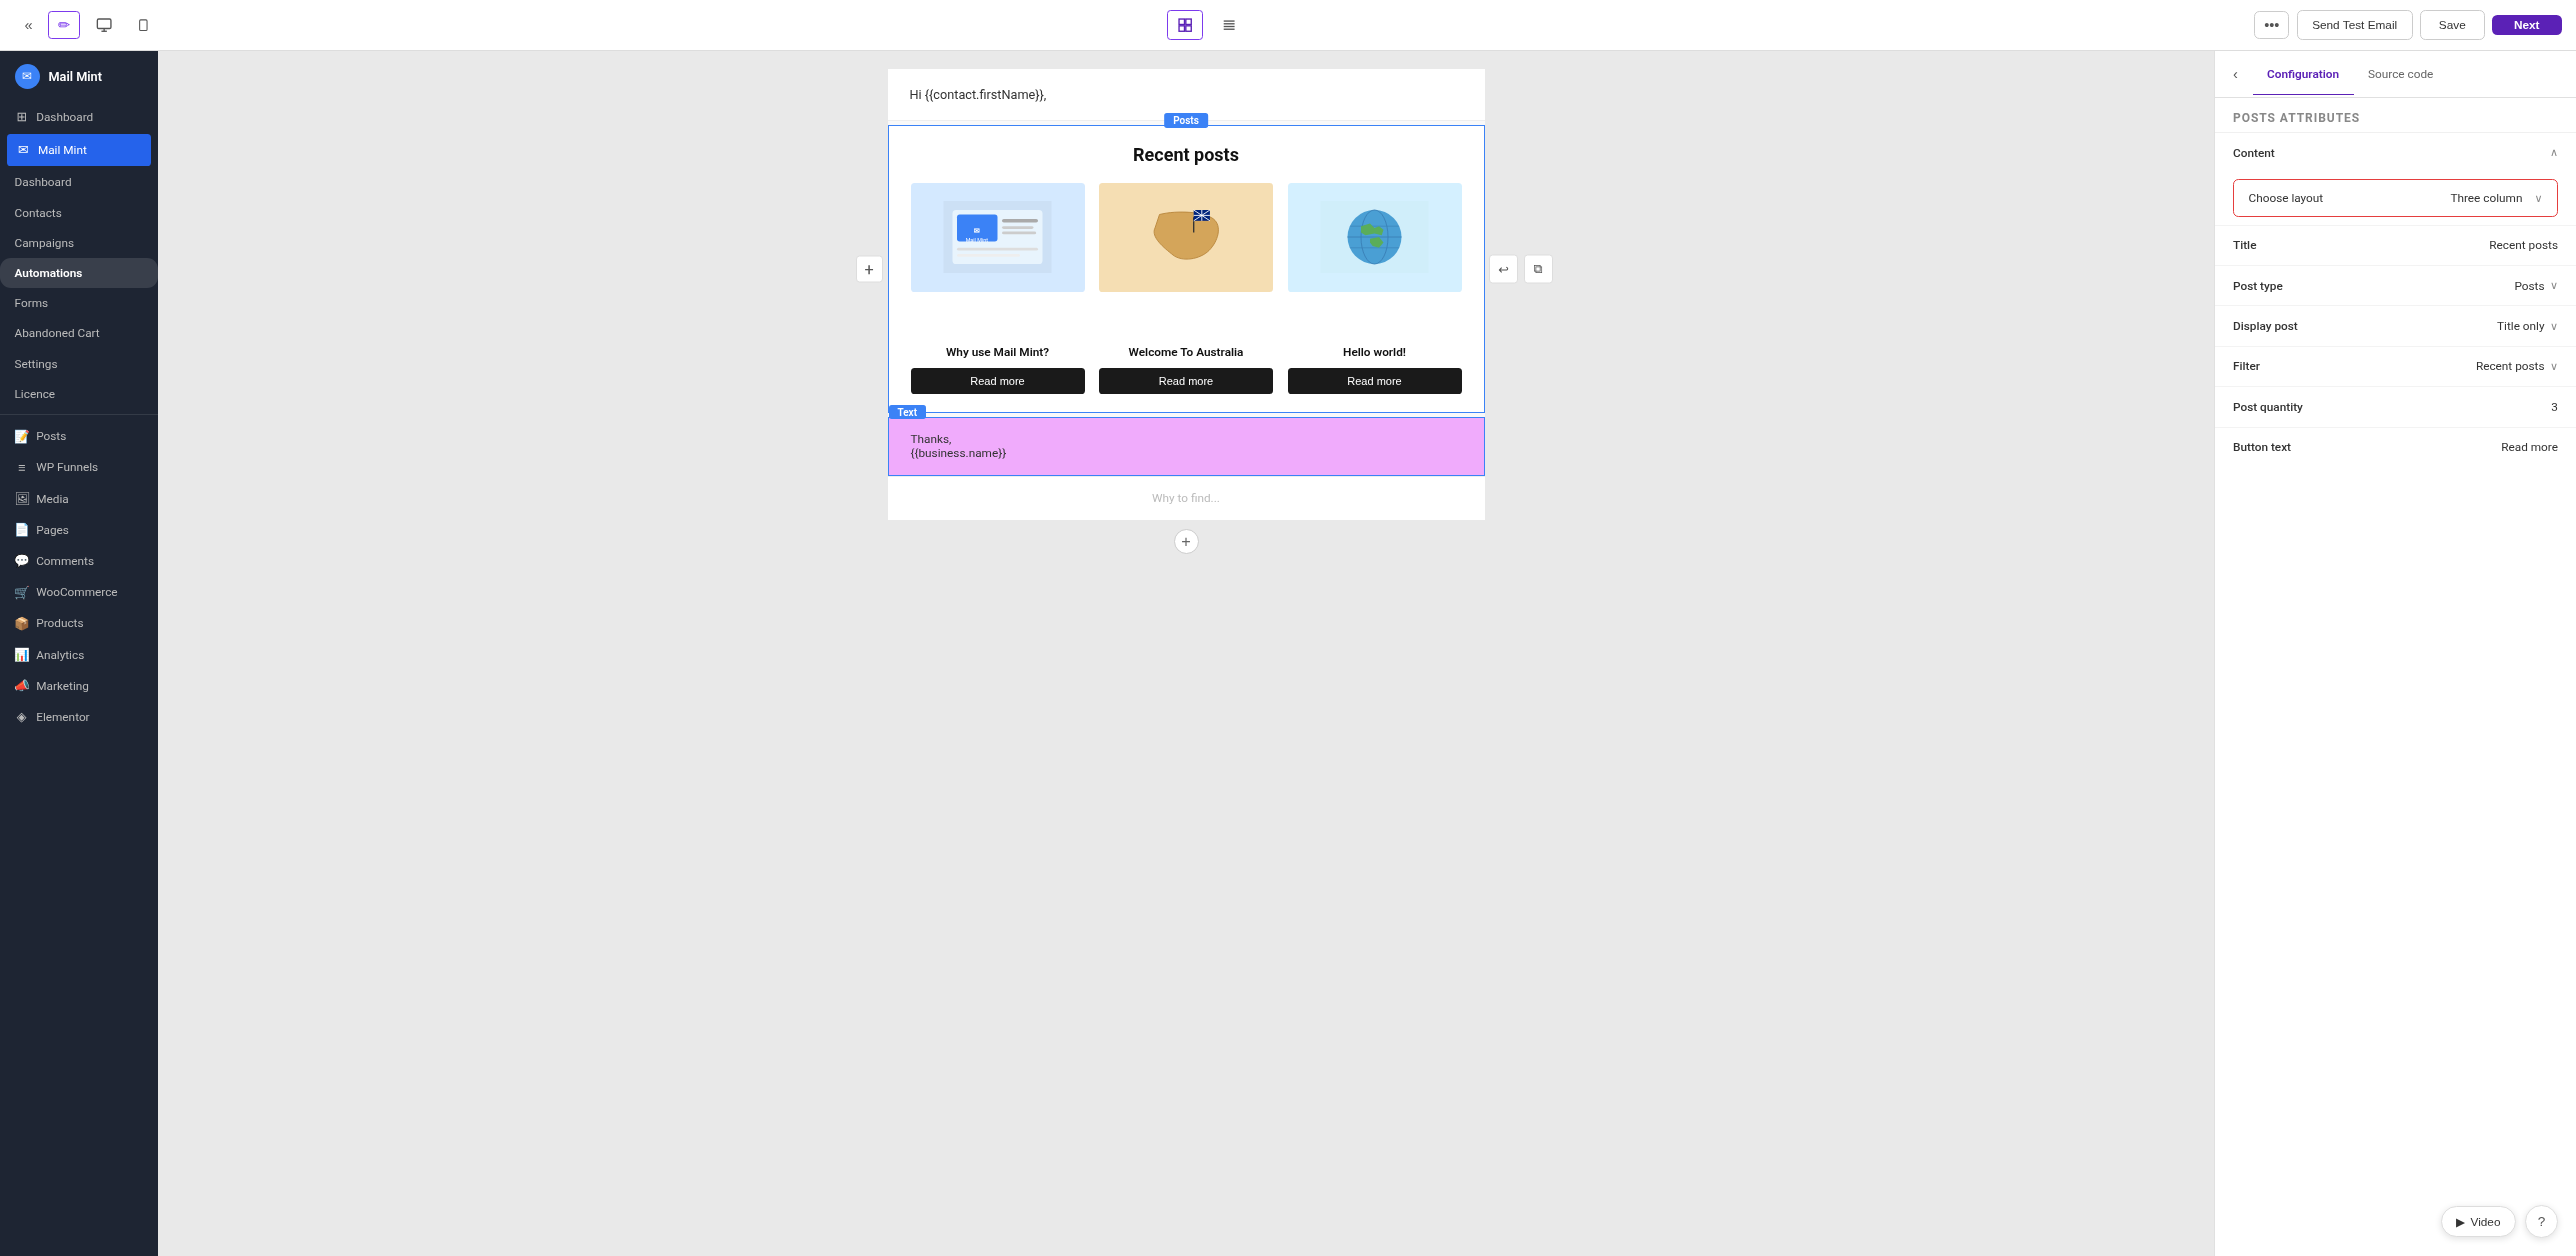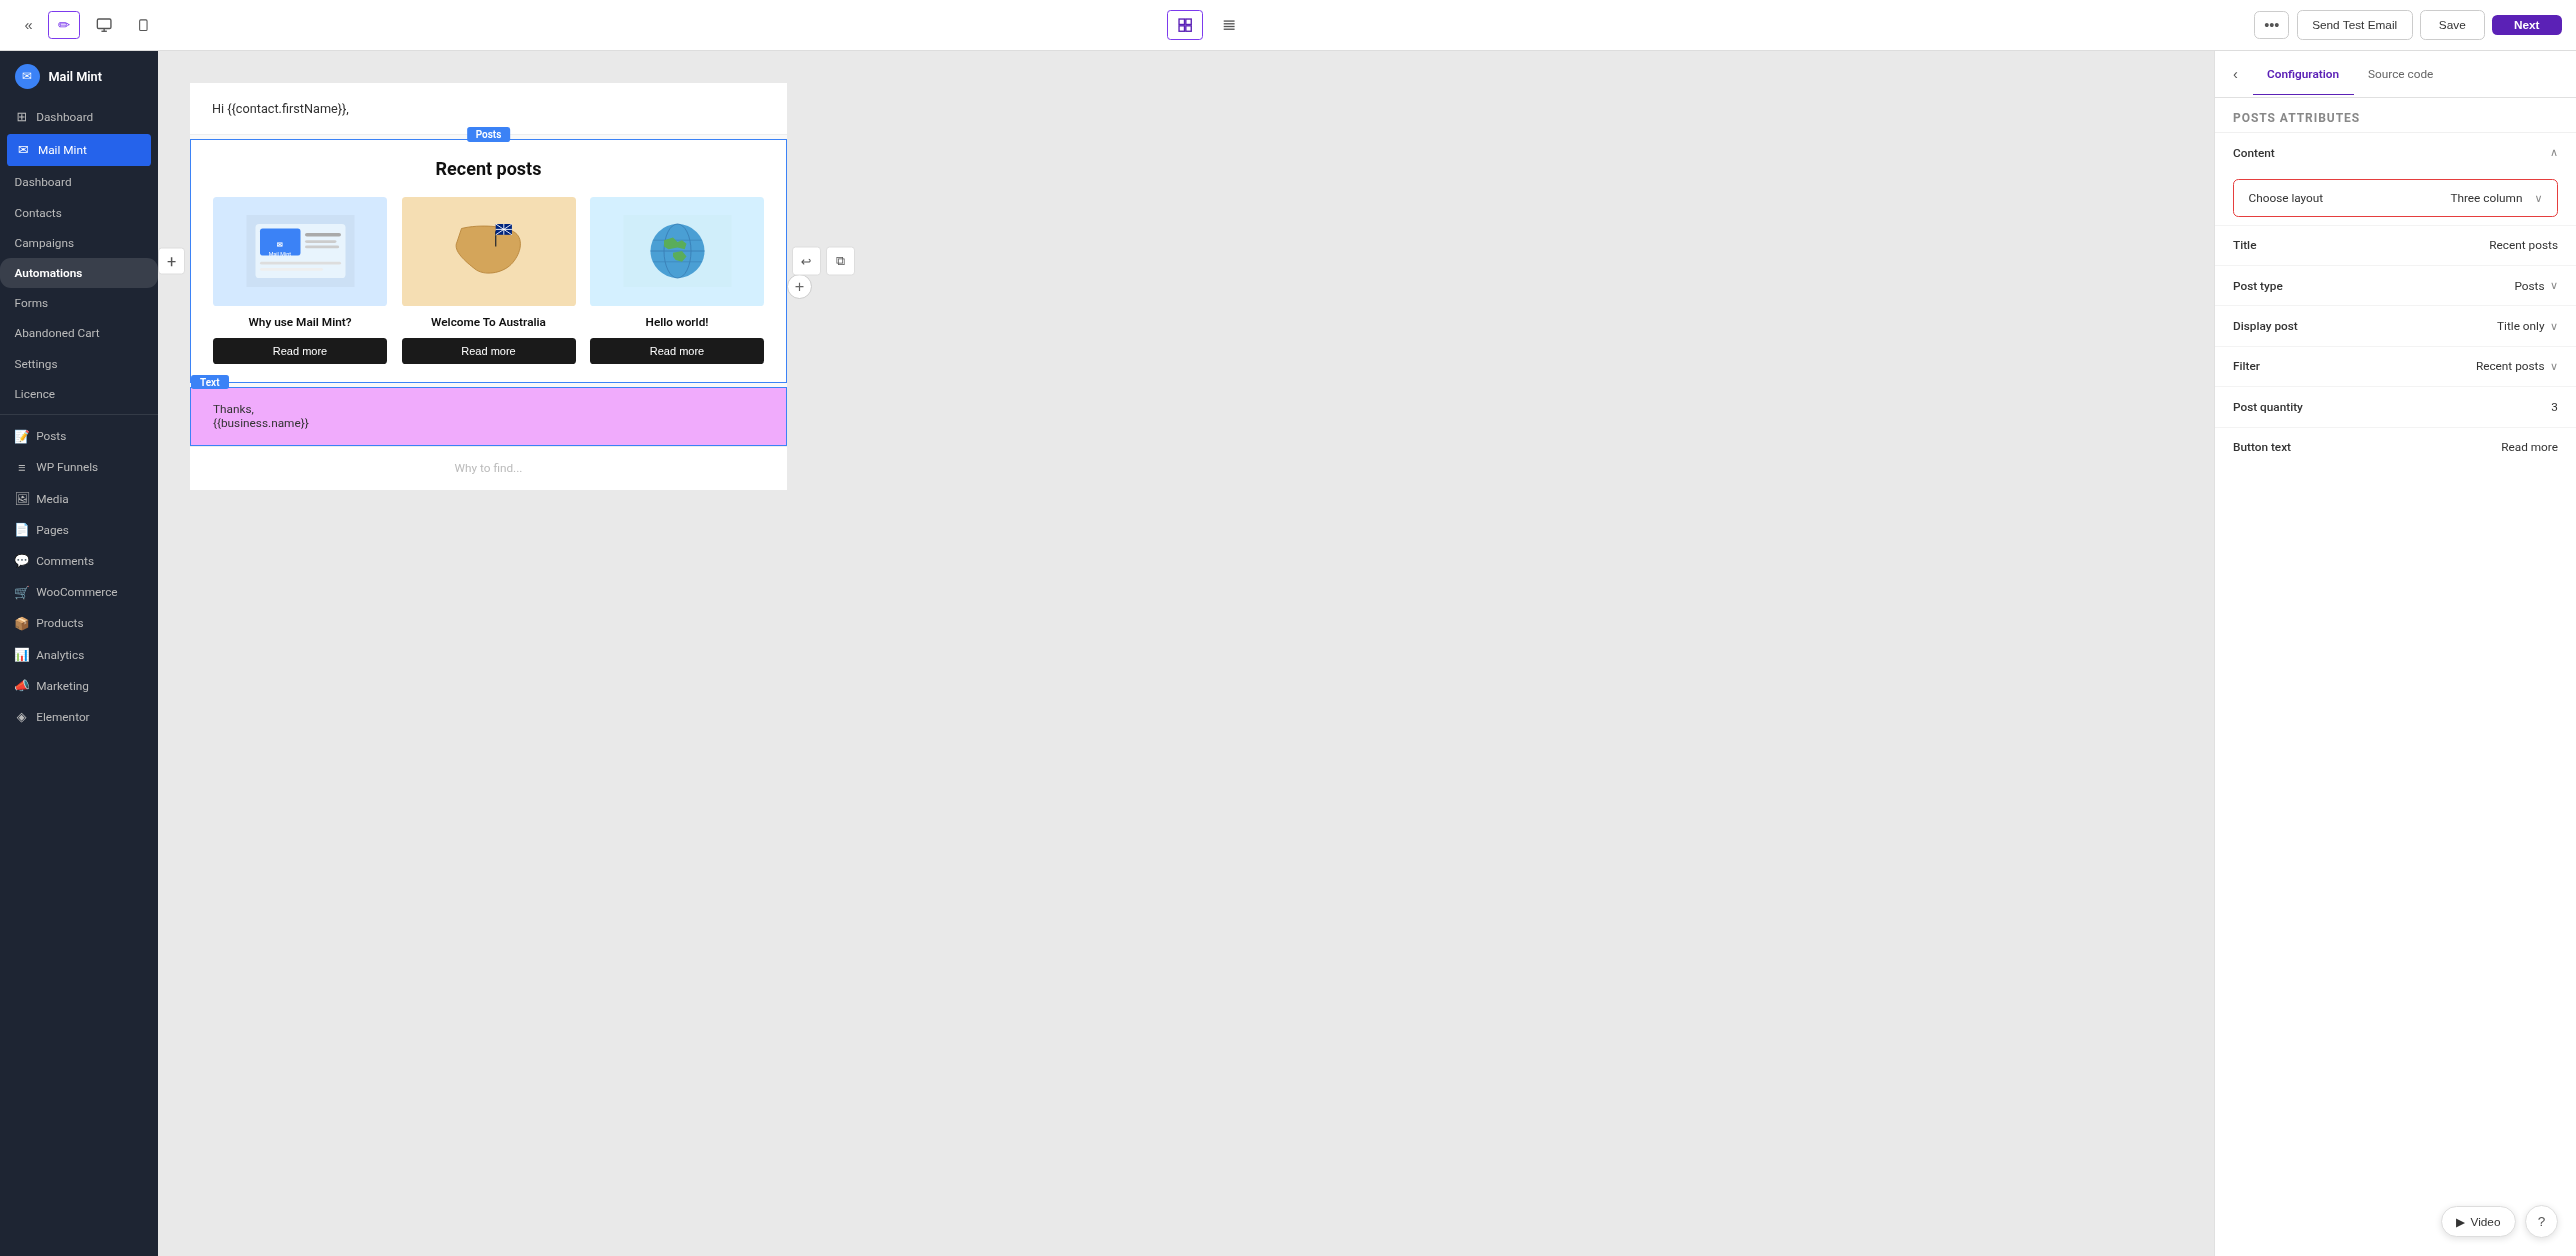--- a/index.html
+++ b/index.html
@@ -80,23 +80,23 @@
       background: #e9e9e9;
       overflow: auto;
       display: flex;
       flex-direction: column;
       align-items: center;
       position: relative;
     }
     .editor-scroll {
       width: 100%;
       display: flex;
-      flex-direction: row;
+      flex-direction: column;
       align-items: center;
-      padding: 32px;
+      padding: 18px;
     }
     .email-canvas {
       width: 597px;
       background: #f9f9f9;
       position: relative;
     }
     .email-block {
       background: #fff;
       padding: 18px 22px;
       border-bottom: 0.9px solid #eee;
@@ -115,21 +115,21 @@
       font-weight: 600; z-index: 10;
     }
     .posts-block-inner { padding: 18px 22px; }
     .posts-title { text-align: center; font-size: 18px; font-weight: 700; margin-bottom: 18px; color: #111; }
     .posts-grid { display: flex; gap: 14.5px; }
     .post-card { flex: 1; display: flex; flex-direction: column; align-items: center; }
     .post-image {
       width: 100%; height: 109px; background: #e0e8f0; border-radius: 3.6px;
       margin-bottom: 9px; overflow: hidden; display: flex; align-items: center; justify-content: center;
     }
-    .post-card-title { font-size: 11.8px; font-weight: 600; text-align: center; margin-bottom: 9px; color: #111; }
+    .post-card-title { font-size: 11.8px; font-weight: 600; text-align: center; margin-bottom: 9px; color: #111; margin-top: 44px; }
     .post-read-more {
       background: #1a1a1a; color: #fff; border: none; border-radius: 3.6px;
       padding: 7.2px 16.3px; font-size: 11px; cursor: pointer; font-weight: 500;
       width: 100%;
     }
 
     
     .text-block {
       background: #f0abfc;
       border: 1.8px solid #3b82f6;

